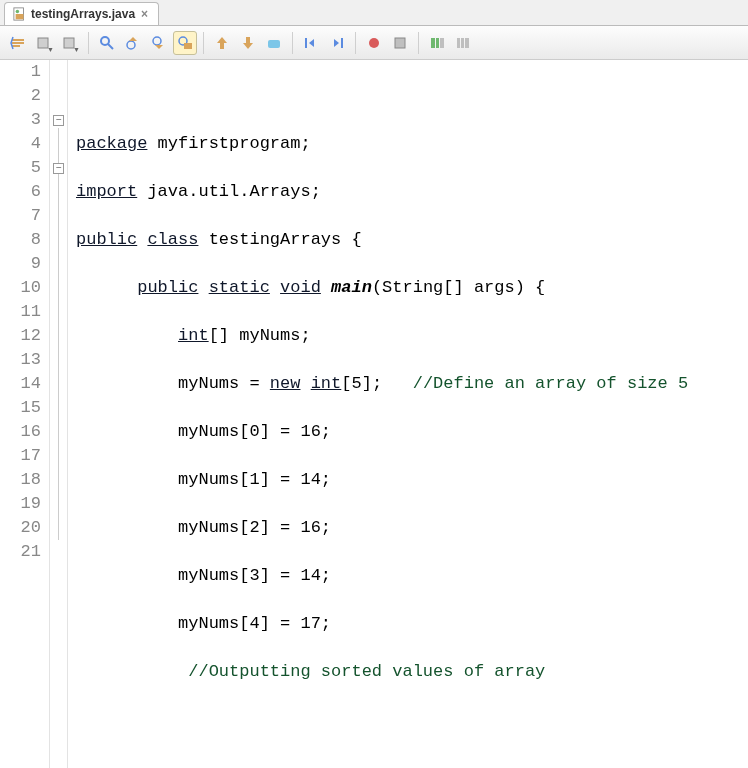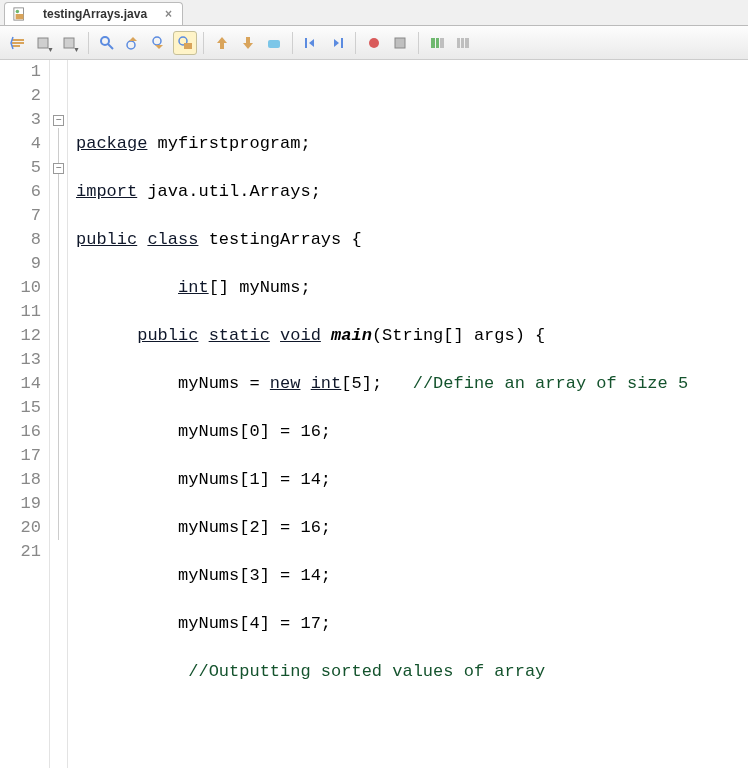--- a/index.html
+++ b/index.html
@@ -17,21 +17,21 @@
     display: flex;
     align-items: flex-end;
     height: 26px;
     background: #f0f0f0;
     border-bottom: 1px solid #bbb;
     padding-left: 4px;
   }
   .tab {
     display: flex;
     align-items: center;
-    gap: 16px;
+    gap: 4px;
     padding: 4px 8px;
     background: #fff;
     border: 1px solid #bbb;
     border-bottom: none;
     border-radius: 4px 4px 0 0;
     font-weight: bold;
     color: #333;
   }
   .tab .file-icon {
     width: 14px; height: 14px; display: inline-block;
@@ -277,22 +277,22 @@
   <div class="fold-col">
     <div class="fold-box" style="top:55px">−</div>
     <div class="fold-line" style="top:68px;height:412px"></div>
     <div class="fold-box" style="top:103px">−</div>
   </div>
   <div class="code">
 <div class="ln"></div>
 <div class="ln"><span class="kw">package</span><span> myfirstprogram;</span></div>
 <div class="ln"><span class="kw">import</span><span> java.util.Arrays;</span></div>
 <div class="ln"><span class="kw">public</span> <span class="kw">class</span><span> testingArrays </span><span>{</span></div>
+<div class="ln">      <span class="kw">public</span> <span class="kw">static</span> <span class="kw">void</span> <span class="fn">main</span><span>(String[] args) {</span></div>
 <div class="ln">          <span class="kw">int</span><span>[] myNums;</span></div>
-<div class="ln">      <span class="kw">public</span> <span class="kw">static</span> <span class="kw">void</span> <span class="fn">main</span><span>(String[] args) {</span></div>
 <div class="ln">          <span>myNums = </span><span class="kw">new</span> <span class="kw">int</span><span>[5];   </span><span class="cm">//Define an array of size 5</span></div>
 <div class="ln">          <span>myNums[0] = 16;</span></div>
 <div class="ln">          <span>myNums[1] = 14;</span></div>
 <div class="ln">          <span>myNums[2] = 16;</span></div>
 <div class="ln">          <span>myNums[3] = 14;</span></div>
 <div class="ln">          <span>myNums[4] = 17;</span></div>
 <div class="ln">          <span class="cm"> //Outputting sorted values of array</span></div>
 
 
 

